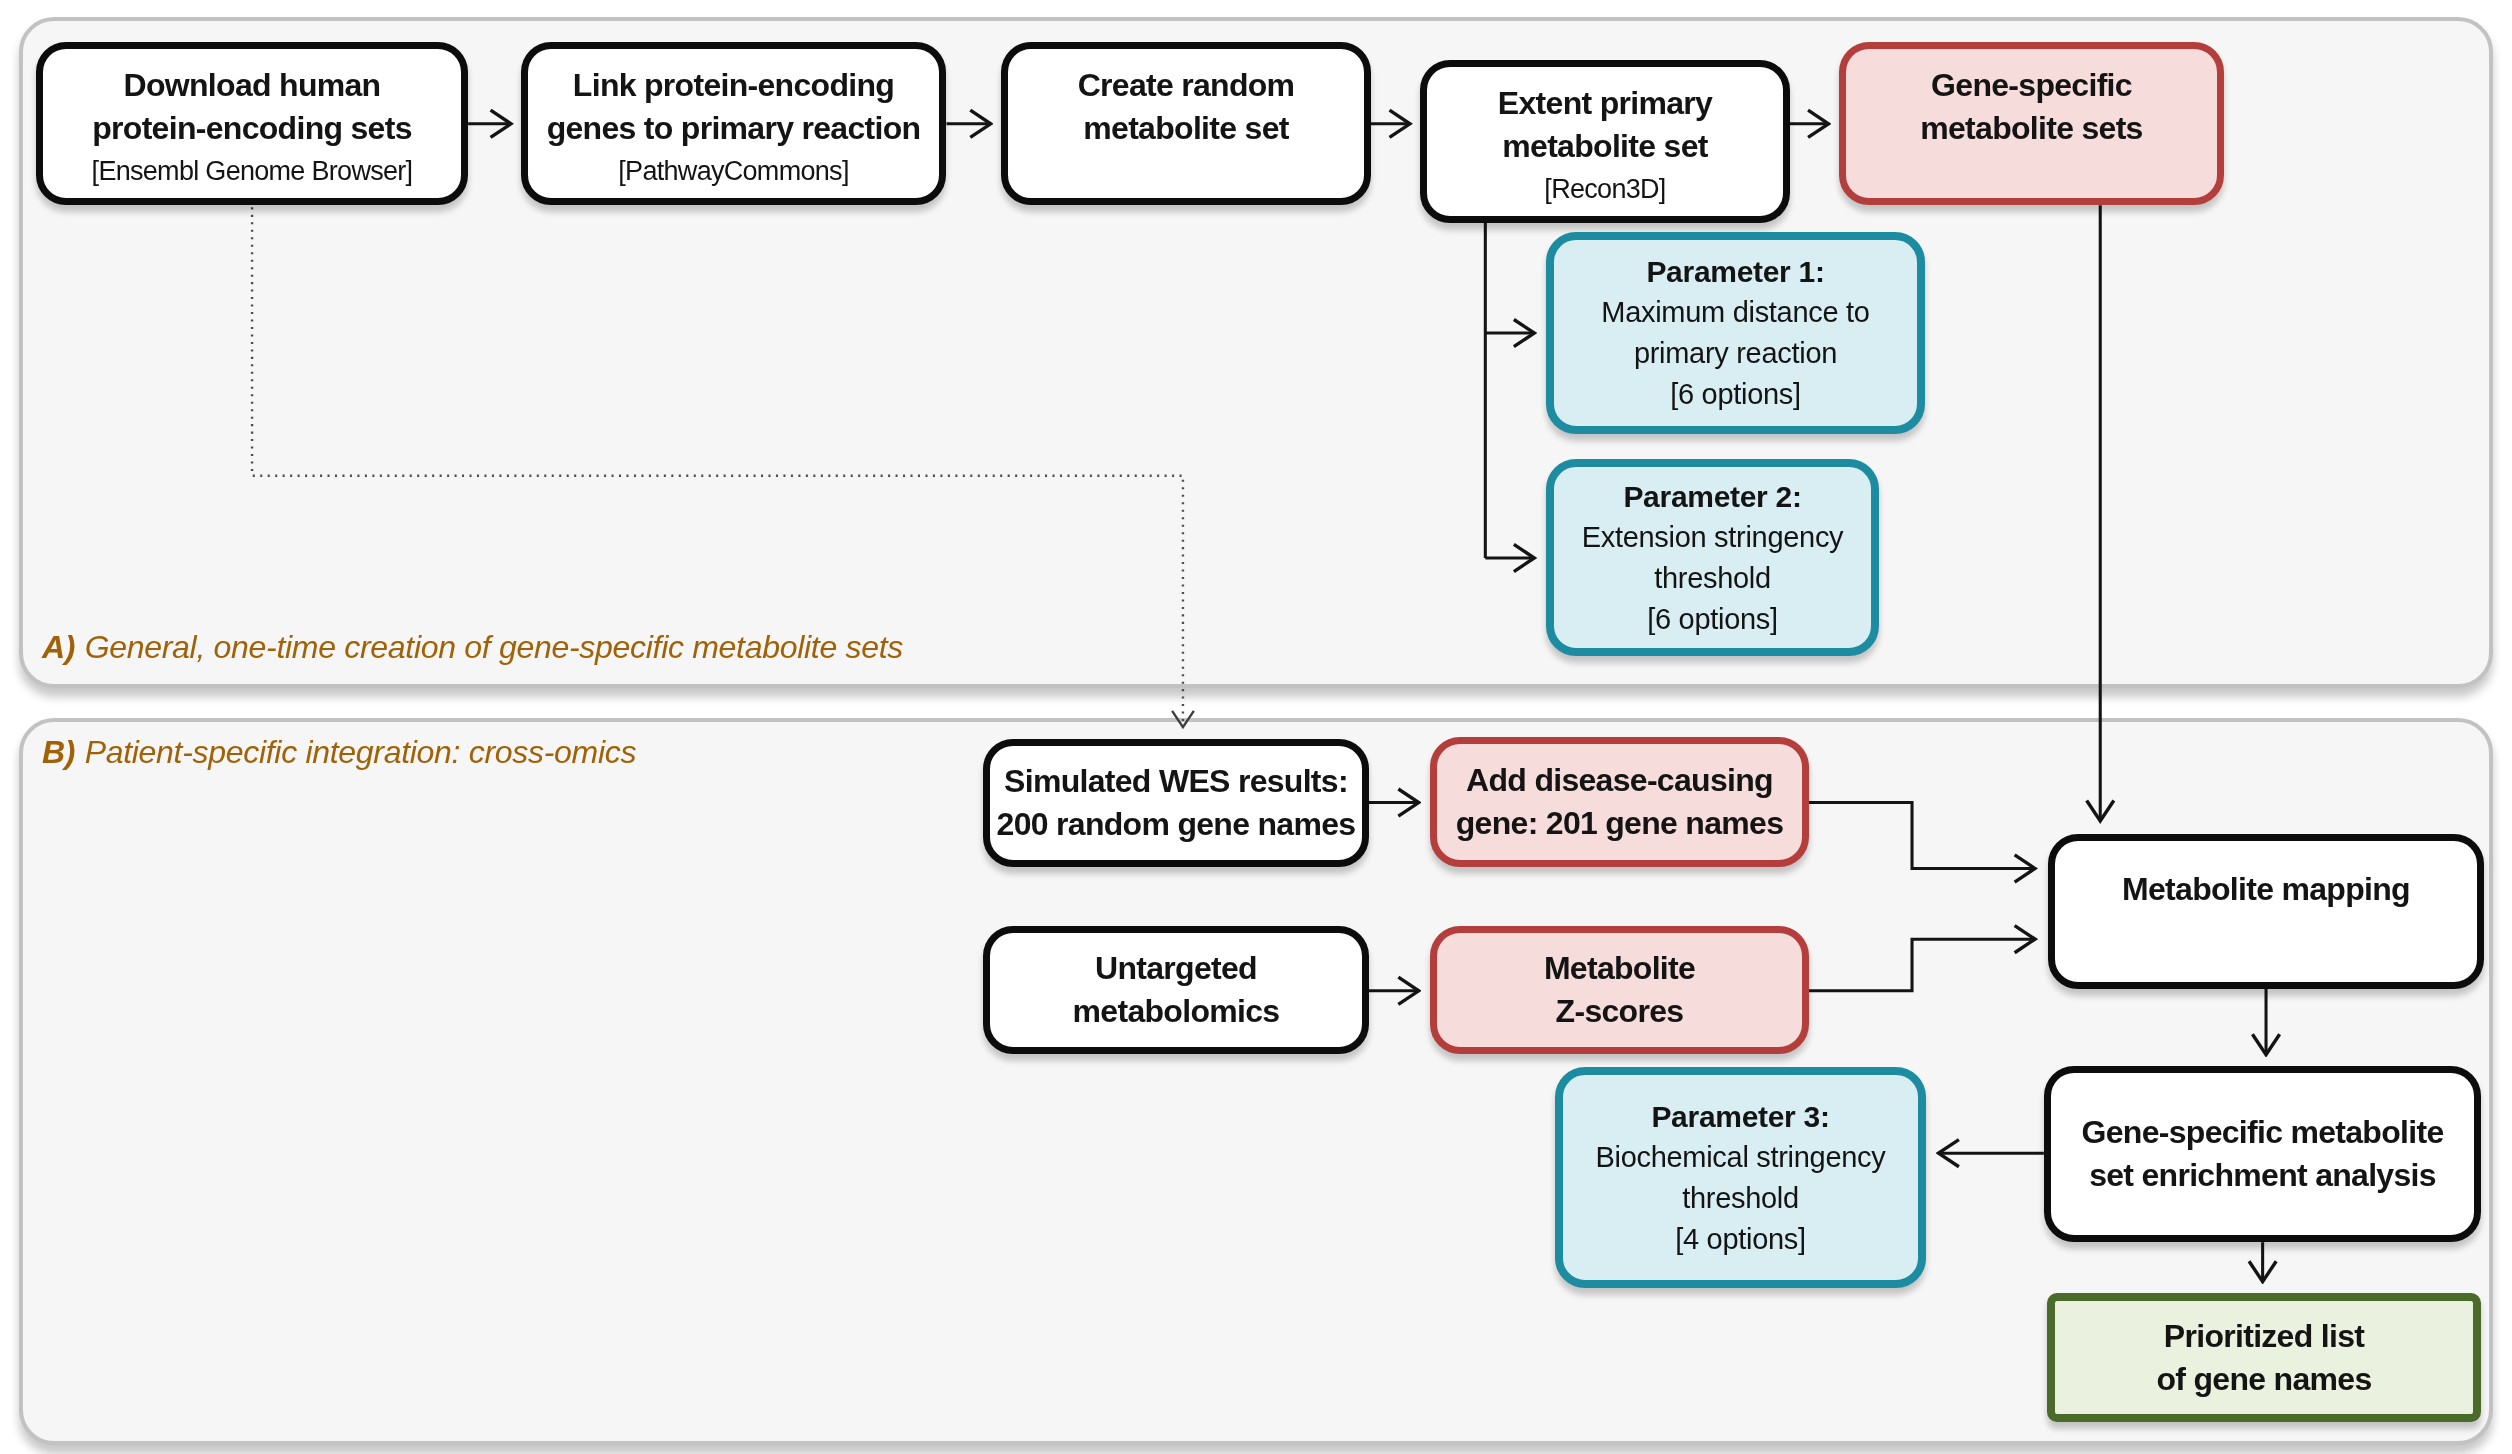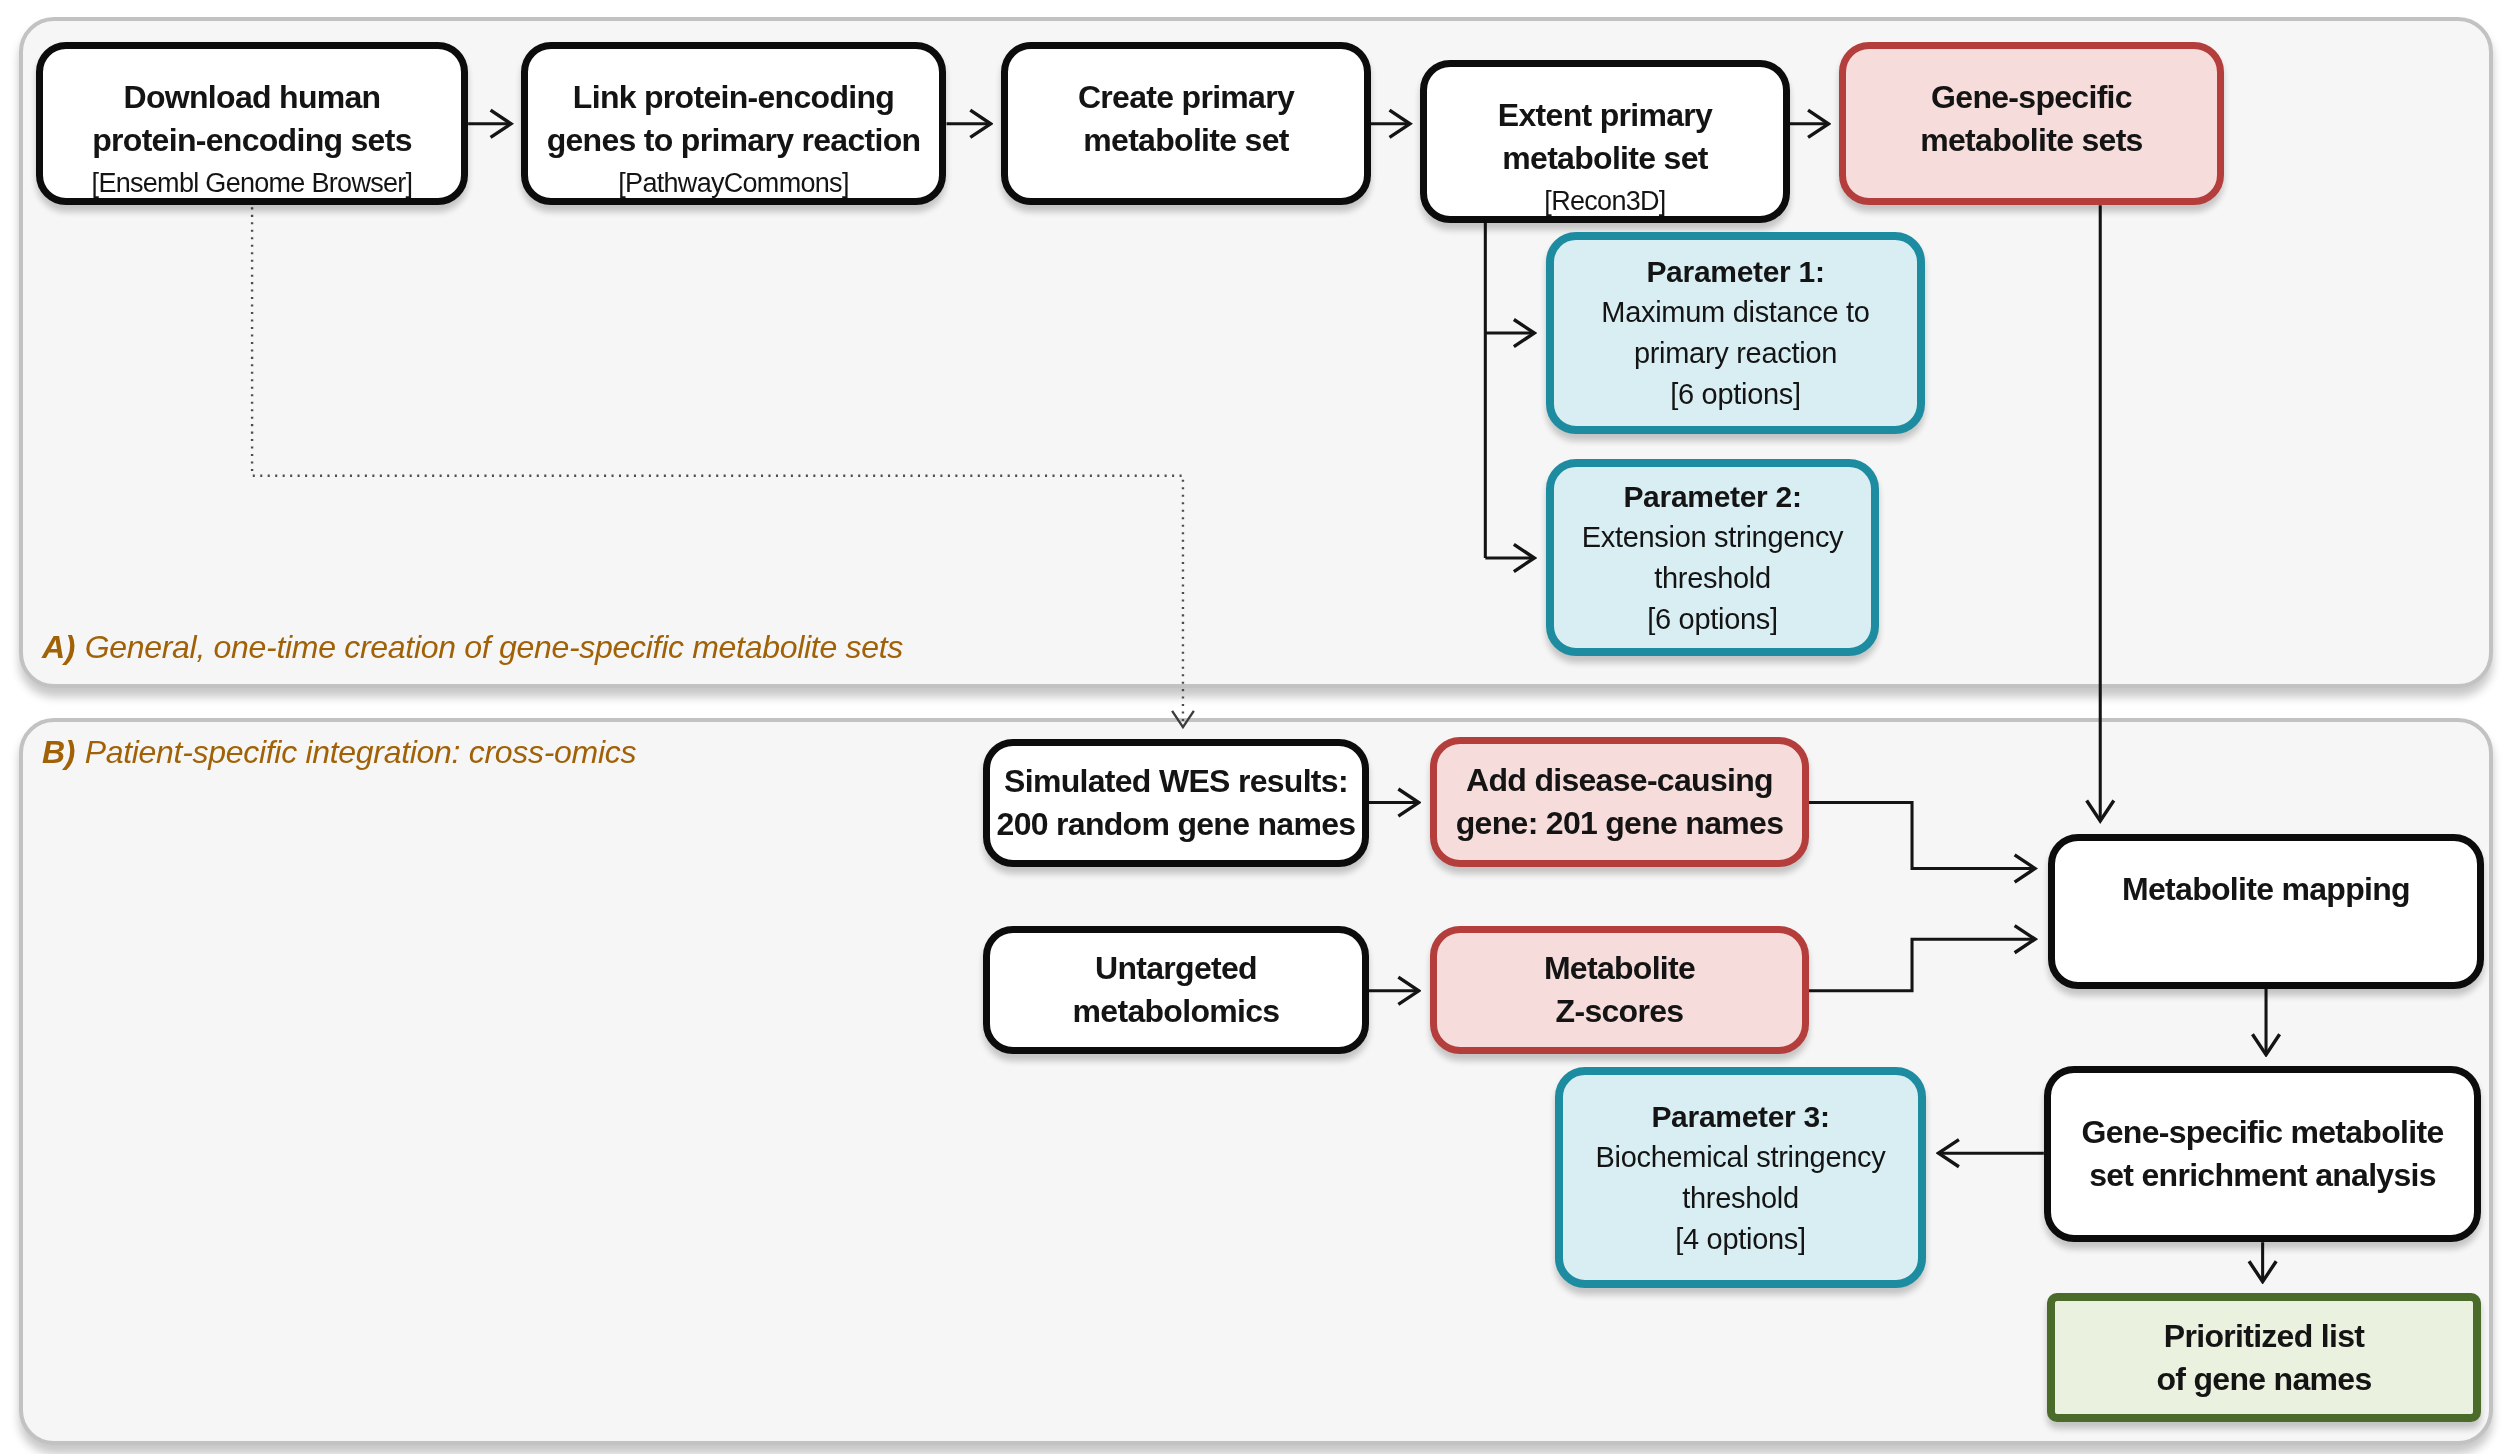--- a/index.html
+++ b/index.html
@@ -33,21 +33,21 @@
     box-sizing:border-box;
     background:#ffffff;
     border:7.5px solid var(--black-border);
     border-radius:30px;
     display:flex;flex-direction:column;align-items:center;
     text-align:center;
     font-weight:bold;
     box-shadow:0 6.1px 6.1px rgba(0,0,0,0.20);
     z-index:3;
   }
-  .node.top{justify-content:flex-start;padding-top:27px;}
+  .node.top{justify-content:flex-start;padding-top:15px;}
   .node.mid{justify-content:center;}
   .ln{line-height:43px;font-size:32px;letter-spacing:-0.7px;white-space:nowrap;}
   .ln.reg{font-weight:normal;font-size:27px;}
   .node.pink{background:var(--pink-fill);border-color:var(--pink-border);}
   .node.teal{
     background:var(--blue-fill);border-color:var(--blue-border);
     border-width:8.8px;font-weight:normal;
   }
   .node.teal .ln{font-size:29px;line-height:41px;letter-spacing:-0.3px;}
   .node.teal .ln.title{font-weight:bold;font-size:30px;}
@@ -113,21 +113,21 @@
     <div class="ln reg">[Ensembl Genome Browser]</div>
   </div>
 
   <div class="node top" style="left:521px;top:42px;width:425px;height:163px">
     <div class="ln">Link protein-encoding</div>
     <div class="ln">genes to primary reaction</div>
     <div class="ln reg">[PathwayCommons]</div>
   </div>
 
   <div class="node top" style="left:1001px;top:42px;width:370px;height:163px">
-    <div class="ln">Create primary</div>
+    <div class="ln">Create random</div>
     <div class="ln">metabolite set</div>
   </div>
 
   <div class="node top" style="left:1420px;top:60px;width:370px;height:163px">
     <div class="ln">Extent primary</div>
     <div class="ln">metabolite set</div>
     <div class="ln reg">[Recon3D]</div>
   </div>
 
   <div class="node pink top" style="left:1839px;top:42px;width:385px;height:163px">

